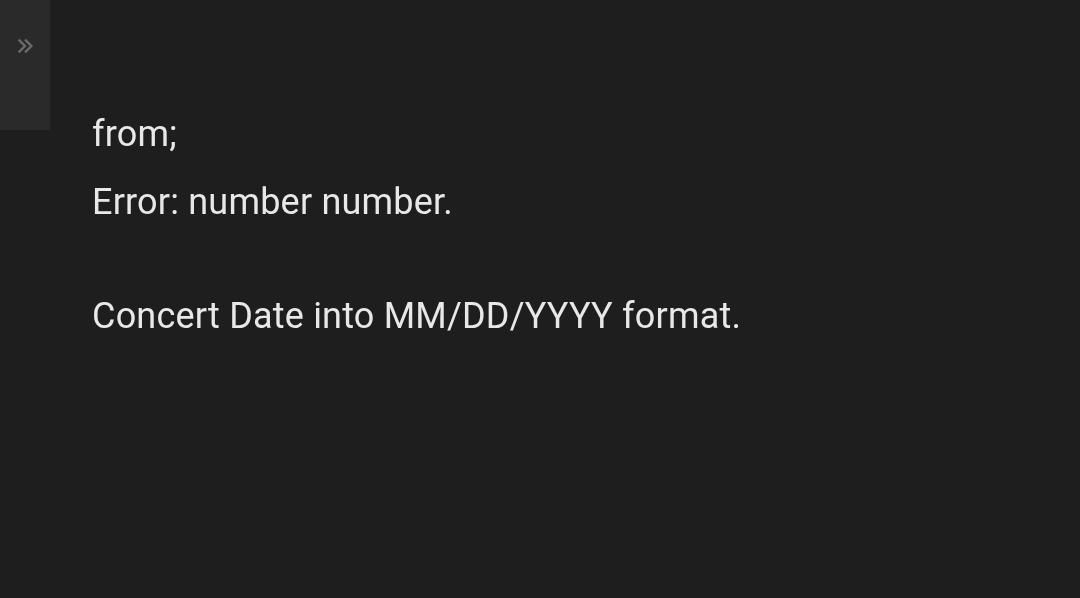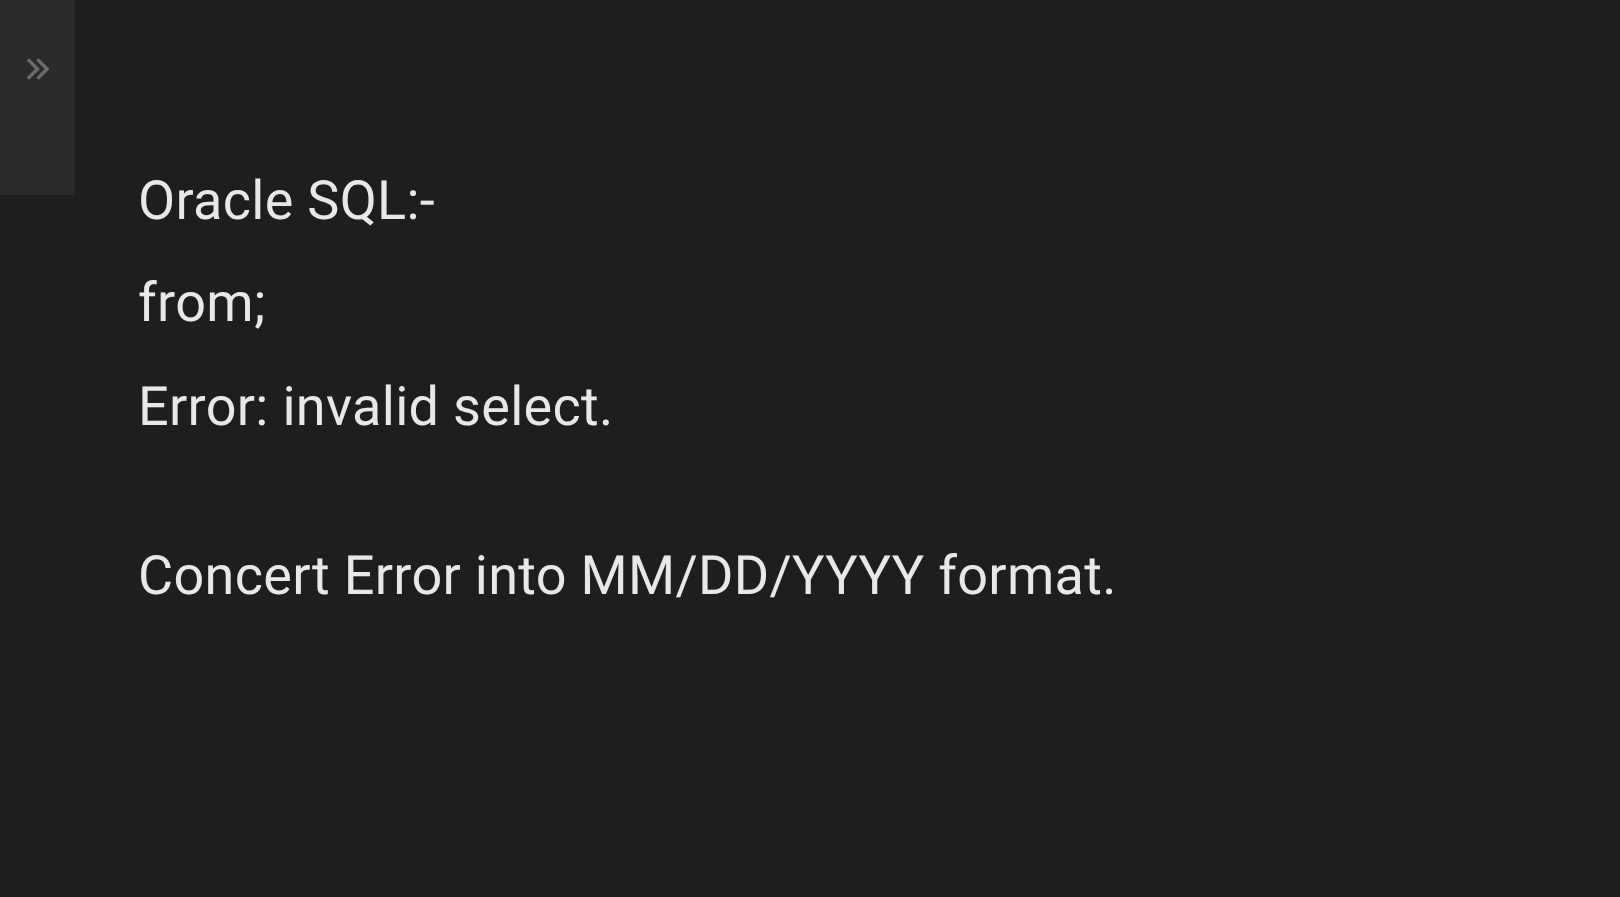--- a/index.html
+++ b/index.html
@@ -53,18 +53,17 @@
 <body>
 
 <div class="expand-tab">
   <svg class="chevron-icon" viewBox="0 0 24 24">
     <polyline points="5 5 12 12 5 19"></polyline>
     <polyline points="12 5 19 12 12 19"></polyline>
   </svg>
 </div>
 
 <div class="content">
-  <div class="line">Oracle SQL:-</div>
   <div class="line">from;</div>
-  <div class="line">Error: invalid select.</div>
+  <div class="line">Error: number number.</div>
   <div class="spacer"></div>
-  <div class="line">Concert Error into MM/DD/YYYY format.</div>
+  <div class="line">Concert Date into MM/DD/YYYY format.</div>
 </div>
 
 </body></html>

